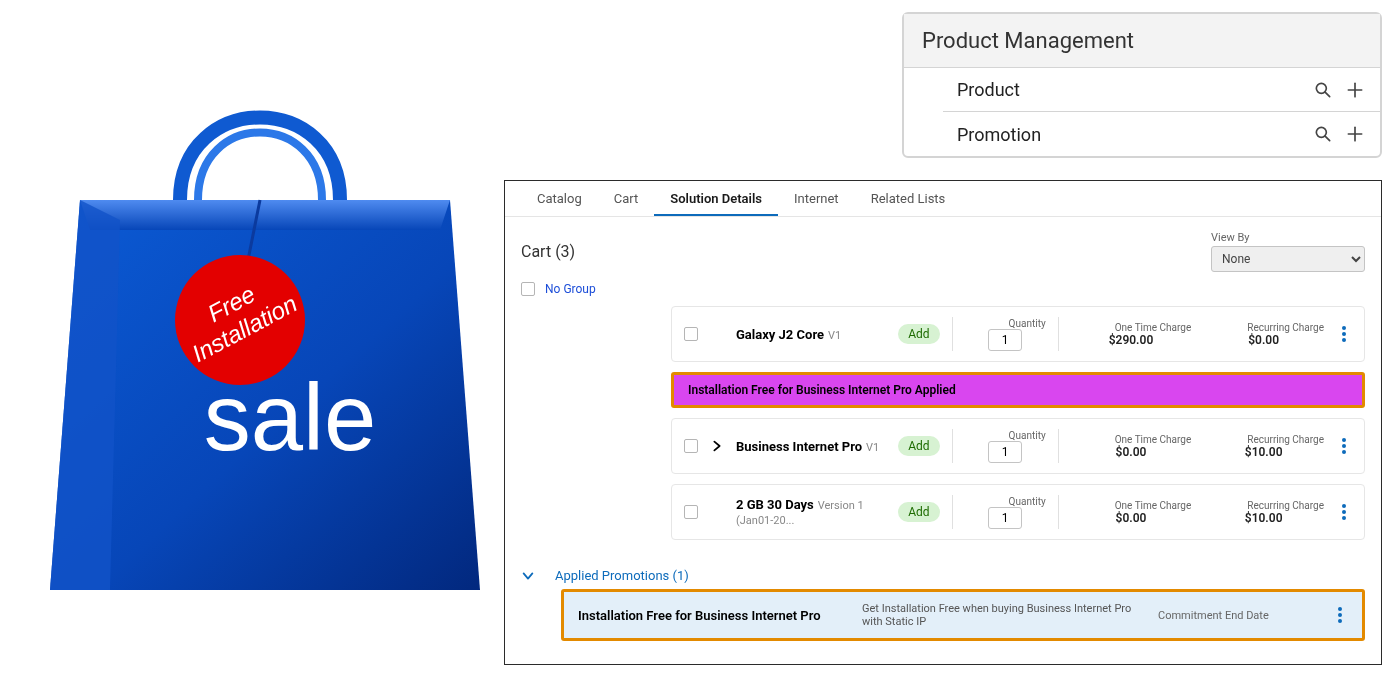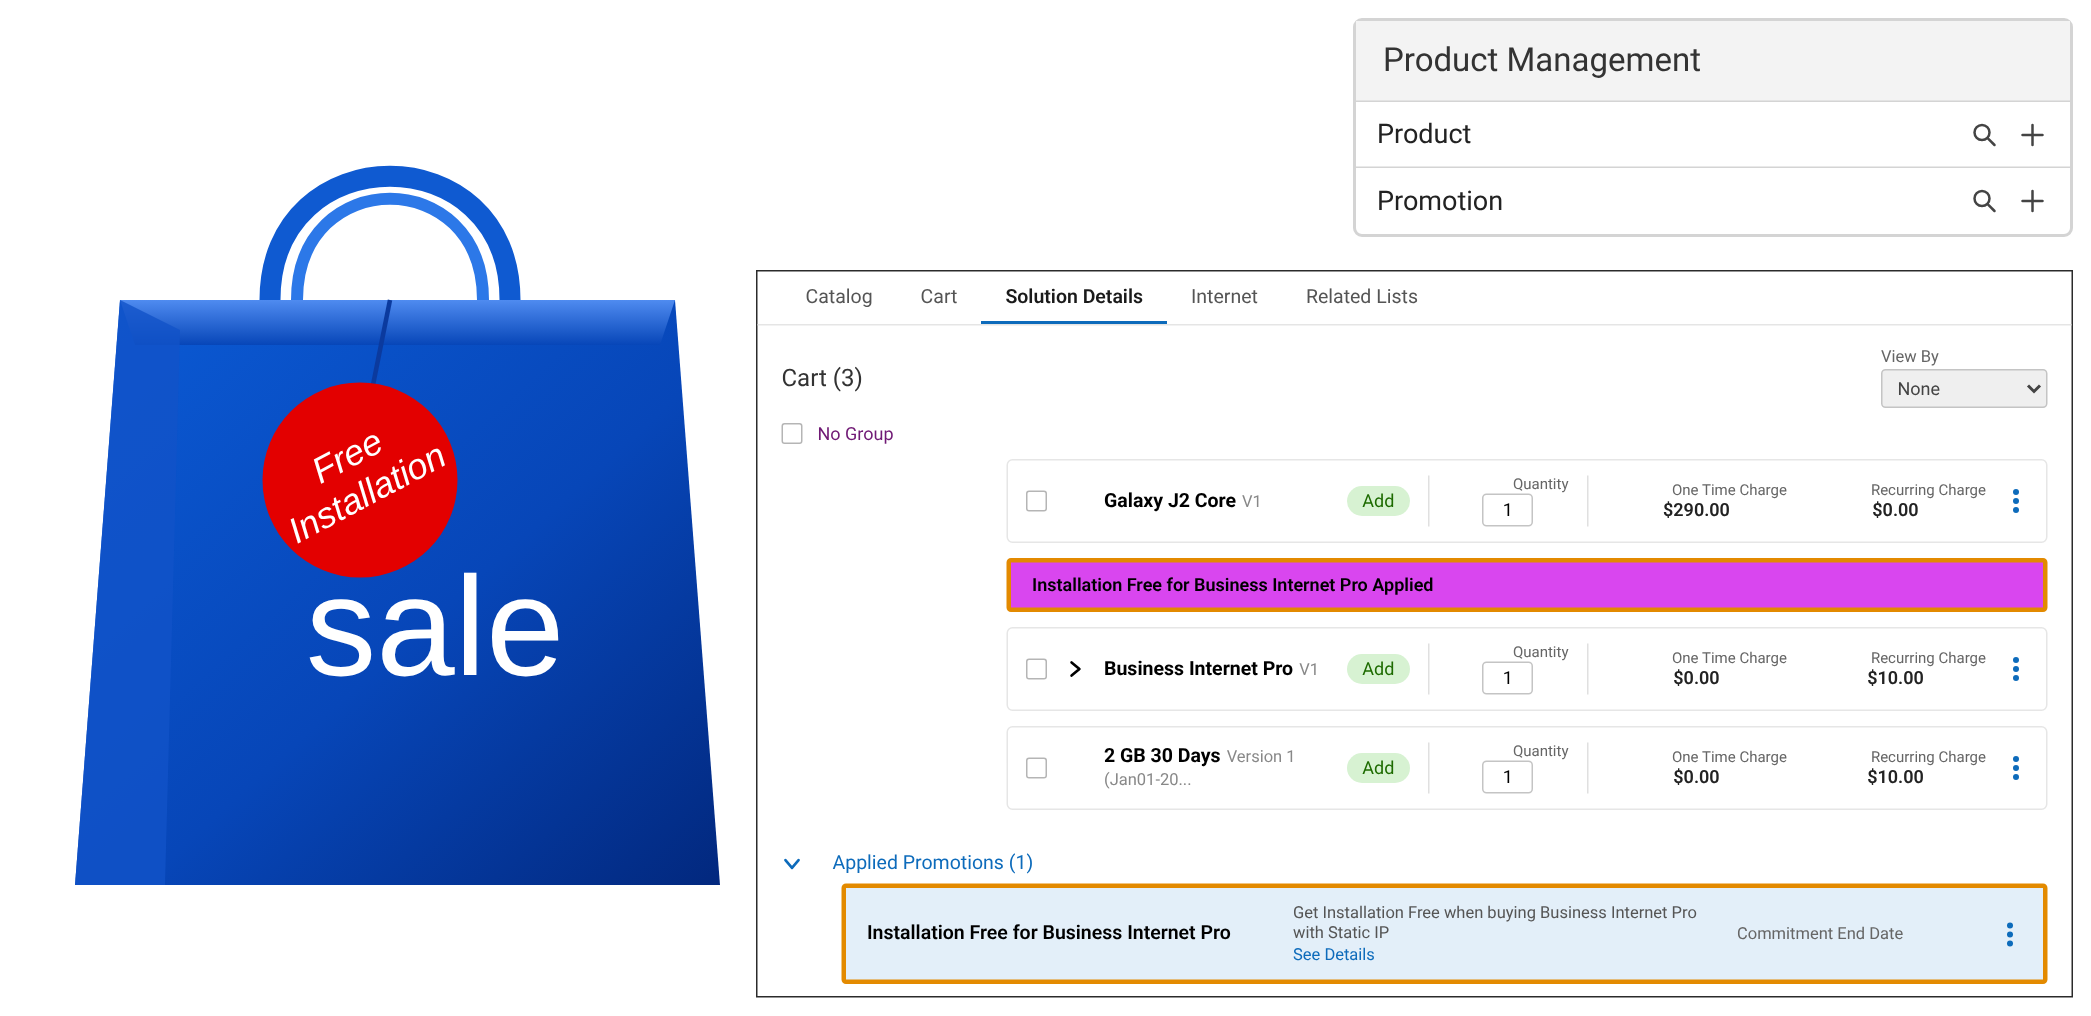--- a/index.html
+++ b/index.html
@@ -8,39 +8,39 @@
   
   .illustration { position: absolute; left: 20px; top: 30px; width: 480px; height: 600px; }
   .illustration svg { width: 100%; height: 100%; }
   .tag-text1 { font: italic 24px sans-serif; fill: #fff; }
   .tag-text2 { font: italic 24px sans-serif; fill: #fff; }
   .sale-text  { font: 94px sans-serif; fill: #fff; }
 
   
   .pm-panel   { position: absolute; right: 12px; top: 12px; width: 480px; border: 2px solid #d4d4d4; border-radius: 6px; background:#fff; }
   .pm-header  { padding: 14px 18px; border-bottom: 1px solid #d4d4d4; background:#f3f3f3; font-size: 22px; font-weight: 400; color:#333; }
-  .pm-row     { display:flex; align-items:center; padding: 10px 14px; min-height:44px; border-bottom:1px solid #d4d4d4; gap:10px; }
+  .pm-row     { display:flex; align-items:center; padding: 10px 14px; min-height:44px; border-bottom:1px solid #d4d4d4; gap:10px;margin-left:39px; }
   .pm-row:last-child { border-bottom:none; }
   .pm-row .label { flex:1; font-size: 18px; color:#222; }
   .pm-icon { width:22px; height:22px; display:flex; align-items:center; justify-content:center; color:#444; }
   .pm-icon svg { width:20px; height:20px; }
 
   
   .cart-panel { position: absolute; left: 504px; top: 180px; right: 12px; bottom: 12px; border:1px solid #2b2b2b; background:#fff; }
 
   .tabs { display:flex; border-bottom:1px solid #e5e5e5; padding: 0 16px; }
   .tab  { padding: 10px 16px 8px; font-size: 13px; color:#555; border-bottom: 2px solid transparent; cursor:pointer; }
   .tab.active { color:#1a1a1a; font-weight:600; border-bottom-color:#0d6bbb; }
 
   .cart-top { display:flex; justify-content:space-between; align-items:center; padding: 14px 16px 6px; }
   .cart-title { font-size: 16px; color:#333; }
   .viewby { display:flex; flex-direction:column; gap:2px; font-size:11px; color:#666; align-items:flex-start; }
-  .viewby select { width: 111px; height: 26px; border:1px solid #c4c4c4; border-radius:3px; font-size:12px; color:#444; padding:0 6px; }
-
-  .nogroup { display:flex; align-items:center; gap:10px; font-size:12px; color:#701a75; padding: 4px 16px 10px; }
+  .viewby select { width: 154px; height: 26px; border:1px solid #c4c4c4; border-radius:3px; font-size:12px; color:#444; padding:0 6px; }
+
+  .nogroup { display:flex; align-items:center; gap:10px; font-size:12px; color:#1d4ed8; padding: 4px 16px 10px; }
   .checkbox { width:14px; height:14px; border:1px solid #b5b5b5; border-radius:2px; display:inline-block; background:#fff; }
 
   .items { padding: 0 16px 16px; display:flex; flex-direction:column; gap:10px; margin-left: 150px; }
 
   .item { border:1px solid #e6e6e6; border-radius:4px; background:#fff; padding: 10px 12px; display:flex; align-items:center; gap:12px; }
   .item .chev { width:14px; height:14px; display:flex; align-items:center; justify-content:center; }
   .item .name { flex:1; font-size:13px; color:#000; }
   .item .name b { font-weight:700; }
   .item .ver { font-size:11px; color:#888; margin-left:4px; }
   .add-btn { background:#d7f2d2; color:#1d6b00; font-size:12px; padding:3px 10px; border-radius:12px; border:none; cursor:pointer; }
@@ -260,21 +260,20 @@
       <svg class="chev svg-icon" width="14" height="14" viewBox="0 0 16 16" stroke="#0d6bbb">
           <polyline points="3,5 8,11 13,5"></polyline>
         </svg>
       <span>Applied Promotions (1)</span>
     </div>
 
     <div class="promo-card">
       <div class="p-name">Installation Free for Business Internet Pro</div>
       <div class="p-desc">
         <span>Get Installation Free when buying Business Internet Pro with Static IP</span>
-        <a href="#">See Details</a>
       </div>
       <div class="p-commit">Commitment End Date</div>
       <div class="kebab">
           <span></span>
           <span></span>
           <span></span>
         </div>
     </div>
   </div>
 

